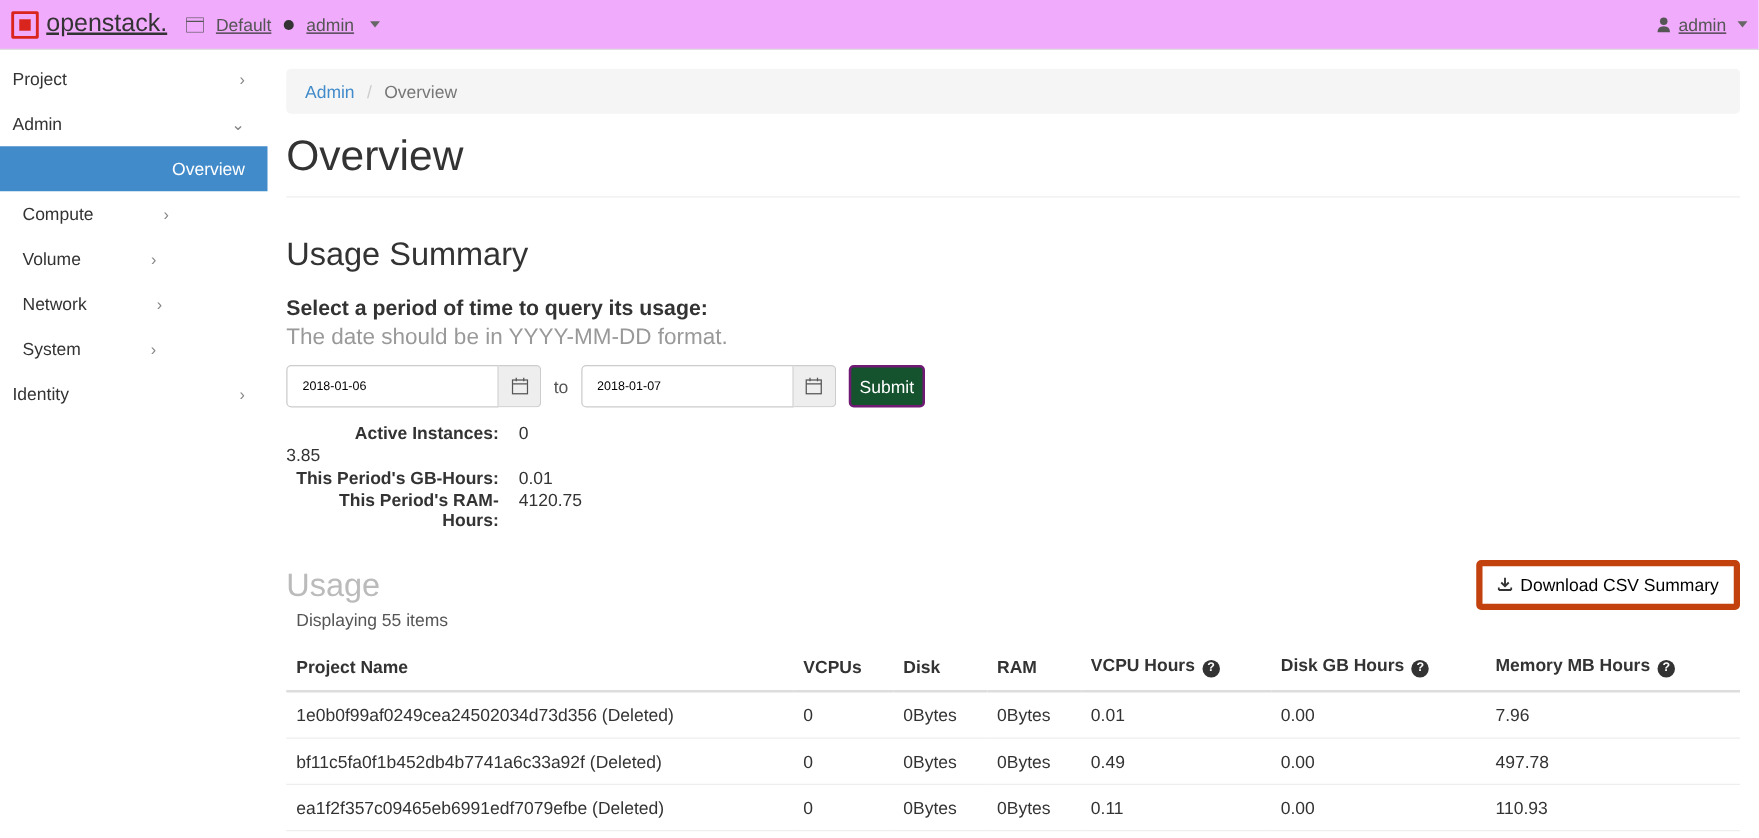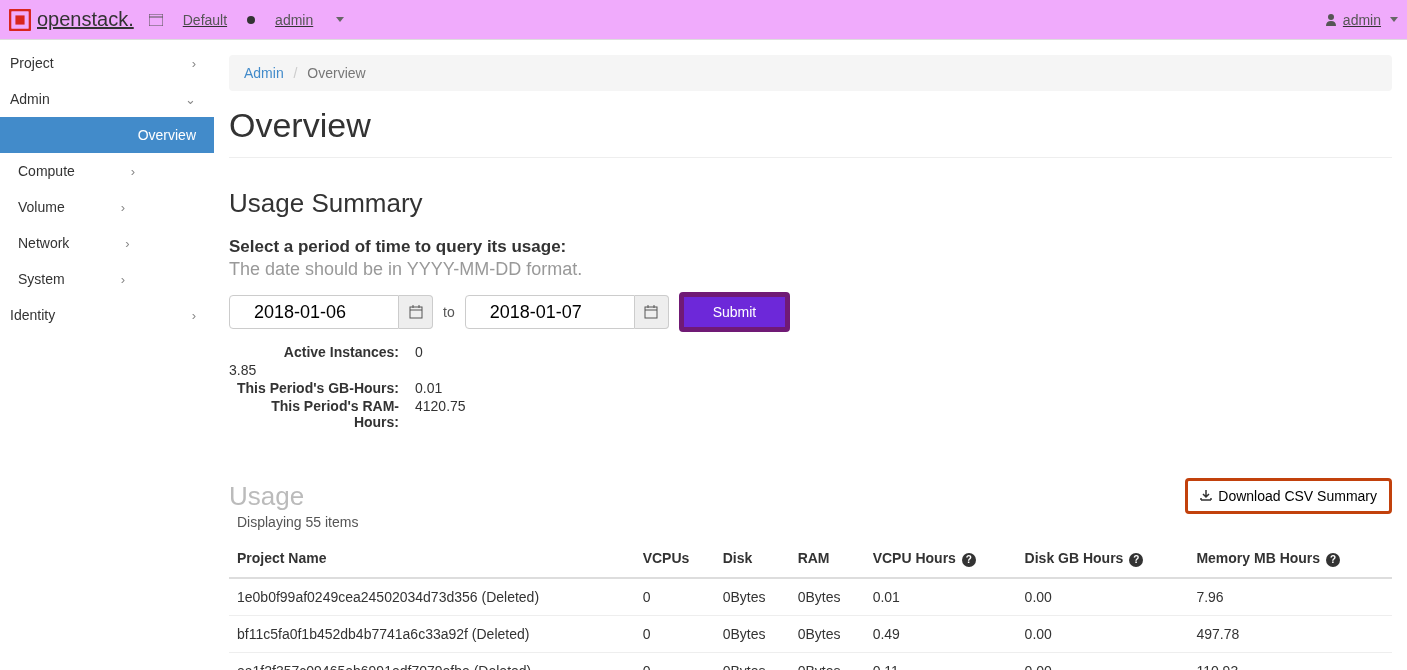--- a/index.html
+++ b/index.html
@@ -1,50 +1,50 @@
 <!DOCTYPE html>
 <html><head>
 <meta charset="utf-8">
 <style>
 * { box-sizing: border-box; margin: 0; padding: 0; }
 body { font-family: "Helvetica Neue", Helvetica, Arial, sans-serif; font-size: 14px; color: #333; background: #fff; }
 .topbar { height: 40px; background: #f0abfc; border-bottom: 1px solid #ddd; display: flex; align-items: center; padding: 0 9px; justify-content: space-between; text-decoration: underline; }
 .topbar-left { display: flex; align-items: center; gap: 15px; }
 .logo { display: flex; align-items: center; gap: 6px; font-size: 20px; color: #333; font-weight: 400; }
 .logo-icon { width: 22px; height: 22px; }
-.project-selector { display: flex; align-items: center; gap: 20px; color: #555; cursor: pointer; }
+.project-selector { display: flex; align-items: center; gap: 10px; color: #555; cursor: pointer; }
 .user-menu { display: flex; align-items: center; gap: 6px; color: #555; cursor: pointer; }
 .layout { display: flex; }
 .sidebar { width: 214px; flex-shrink: 0; padding-top: 5px; }
 .sidebar-item { display: flex; justify-content: space-between; align-items: flex-end; padding: 10px 18px 10px 10px; color: #333; cursor: pointer; }
 .sidebar-sub2 { display: flex; justify-content: flex-start; align-items: center; padding: 10px 18px; color: #333; cursor: pointer; }
 .sidebar-sub2 .label { margin-right: 56px; }
 .sidebar-item.active { background: #428bca; color: #fff; }
 .sidebar-item.active span:first-child { margin-right: 0; }
 .chevron { font-size: 13px; color: #888; }
 .main { flex: 1; padding: 15px; }
 .breadcrumb { background: #f5f5f5; border-radius: 4px; padding: 10px 15px; margin-bottom: 15px; color: #777; }
 .breadcrumb a { color: #428bca; text-decoration: none; }
 .breadcrumb .sep { margin: 0 6px; color: #ccc; }
 h1.page-title { font-size: 34px; font-weight: 500; color: #333; padding-bottom: 12px; border-bottom: 1px solid #eee; margin-bottom: 30px; }
 h2.section-title { font-size: 26px; font-weight: 500; color: #333; margin-bottom: 18px; }
 .query-label { font-weight: bold; font-size: 17px; margin-bottom: 2px; }
 .query-hint { color: #999; font-size: 18px; margin-bottom: 12px; }
 .date-row { display: flex; align-items: center; gap: 10px; margin-bottom: 12px; }
 .input-group { display: flex; }
-.date-input { width: 170px; height: 34px; padding: 6px 24px; border: 1px solid #ccc; border-radius: 4px 0 0 4px; font-size: 18px; }
+.date-input { width: 170px; height: 34px; padding: 6px 12px; border: 1px solid #ccc; border-radius: 4px 0 0 4px; font-size: 10px; }
 .input-addon { width: 34px; height: 34px; border: 1px solid #ccc; border-left: none; border-radius: 0 4px 4px 0; background: #eee; display: flex; align-items: center; justify-content: center; cursor: pointer; color: #555; }
 .to-label { color: #555; }
-.btn-submit { background: #6d28d9; color: #fff; border: 5px solid #701a75; border-radius: 4px; padding: 7px 29px; font-size: 14px; cursor: pointer; }
-.stats { margin-bottom: 48px; }
+.btn-submit { background: #14532d; color: #fff; border: 2px solid #701a75; border-radius: 4px; padding: 7px 7px; font-size: 14px; cursor: pointer; }
+.stats { margin-bottom: 24px; }
 .stat-row { display: flex; align-items: baseline; margin-bottom: 2px; font-size: 14px; }
 .stat-label { width: 170px; text-align: right; font-weight: bold; margin-right: 16px; }
 .usage-header { display: flex; justify-content: space-between; align-items: center; }
 .usage-title { font-size: 26px; font-weight: 400; color: #bbb; }
-.btn-download { background: #fff; border: 3px solid #c2410c; border-radius: 4px; padding: 7px 12px; font-size: 14px; cursor: pointer; display: flex; align-items: center; gap: 6px; }
+.btn-download { background: #fff; border: 5px solid #c2410c; border-radius: 4px; padding: 7px 12px; font-size: 14px; cursor: pointer; display: flex; align-items: center; gap: 6px; }
 .item-count { color: #555; margin-bottom: 10px; padding-left: 8px; }
 table { width: 100%; border-collapse: collapse; }
 th { text-align: left; padding: 10px 8px; border-bottom: 2px solid #ddd; font-weight: bold; font-size: 14px; }
 td { padding: 10px 8px; border-bottom: 1px solid #eee; font-size: 14px; }
 .help-icon { display: inline-flex; width: 14px; height: 14px; border-radius: 50%; background: #333; color: #fff; font-size: 10px; align-items: center; justify-content: center; margin-left: 2px; }
 .caret-down { display: inline-block; width: 0; height: 0; border-left: 4px solid transparent; border-right: 4px solid transparent; border-top: 5px solid #666; vertical-align: middle; margin-left: 3px; }
 .dot { display: inline-block; width: 8px; height: 8px; background: #333; border-radius: 50%; }
 </style>
 </head>
 <body>

